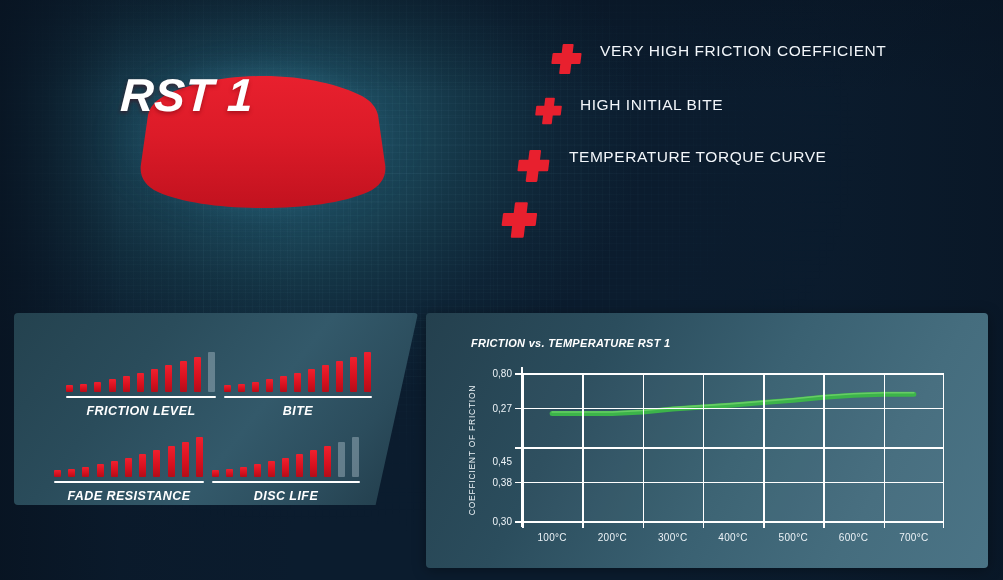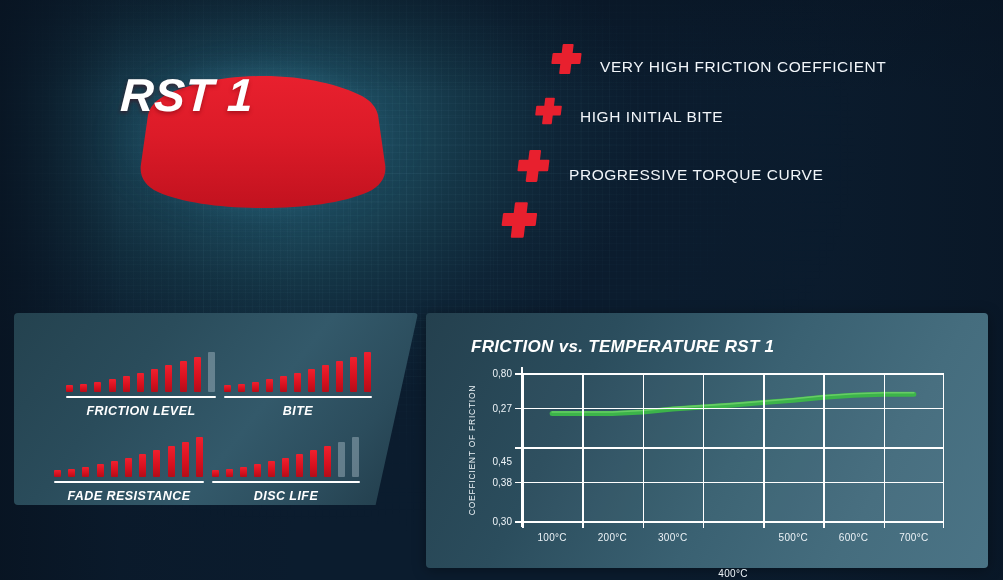--- a/index.html
+++ b/index.html
@@ -49,21 +49,21 @@
   #logo-text{
     position:absolute; left:0; top:0; width:250px; height:145px;
     display:flex; align-items:center; justify-content:center;
     font-size:46px; font-weight:bold; font-style:italic; letter-spacing:.5px;
     color:#ffffff; text-shadow:0 2px 4px rgba(90,0,10,.45);
     transform:skewX(-3deg); padding-left:4px;
   }
 
   
   #features{ position:absolute; left:500px; top:26px; width:480px; height:220px; }
-  .feature-row{ display:flex; align-items:flex-end; position:absolute; }
+  .feature-row{ display:flex; align-items:flex-start; position:absolute; }
   .plus-icon{ flex:none; }
   .plus-icon svg{ display:block; }
   .feature-label{
     color:#f2f6fa; font-size:15.5px; letter-spacing:.55px; white-space:nowrap;
   }
   .f0{ left:50px;  top:16px;  }
   .f1{ left:34px;  top:70px;  }
   .f2{ left:16px;  top:122px; }
   .f3{ left:0px;   top:174px; }
   .f0 .feature-label{ margin-left:16px; font-size:15.5px; }
@@ -93,21 +93,21 @@
   }
 
   #panel-chart{
     position:absolute; left:426px; top:313px; width:562px; height:255px;
     background:linear-gradient(118deg,#24404e 0%,#2b4d5d 28%,#3a6172 55%,#456d7e 78%,#4b7486 100%);
     border-radius:4px;
     box-shadow:0 2px 14px rgba(0,0,0,.35);
   }
   #chart-title{
     position:absolute; left:45px; top:24px;
-    color:#ffffff; font-size:17px; font-weight:bold; font-style:italic; letter-spacing:.3px;
+    color:#ffffff; font-size:11px; font-weight:bold; font-style:italic; letter-spacing:.3px;
   }
   #chart-ylabel{
     position:absolute; left:38px; top:57px; width:16px; height:160px;
     display:flex; align-items:center; justify-content:center;
   }
   #chart-ylabel span{
     transform:rotate(-90deg); white-space:nowrap;
     color:#eef4f8; font-size:8.5px; letter-spacing:.75px;
   }
   #plot{ position:absolute; left:96px; top:60px; width:422px; height:148px; }
@@ -189,21 +189,21 @@
 
   <div class="feature-row f2">
     <span class="plus-icon">
       <svg width="36" height="36" viewBox="0 0 34 34">
           <g transform="skewX(-7)">
             <rect x="13" y="2" width="11" height="30" rx="1" fill="#e8202e"></rect>
             <rect x="4" y="11" width="29" height="11" rx="1" fill="#e8202e"></rect>
           </g>
         </svg>
     </span>
-    <span class="feature-label">PROGRESSIVE TORQUE CURVE</span>
+    <span class="feature-label">TEMPERATURE TORQUE CURVE</span>
   </div>
 
   <div class="feature-row f3">
     <span class="plus-icon">
       <svg width="40" height="40" viewBox="0 0 34 34">
           <g transform="skewX(-7)">
             <rect x="13" y="2" width="11" height="30" rx="1" fill="#e8202e"></rect>
             <rect x="4" y="11" width="29" height="11" rx="1" fill="#e8202e"></rect>
           </g>
         </svg>
@@ -358,18 +358,18 @@
       <div class="xtick" style="left: 241.143px;"></div>
       <div class="gridline-v" style="left: 301.429px;"></div>
       <div class="xtick" style="left: 301.429px;"></div>
       <div class="gridline-v" style="left: 361.714px;"></div>
       <div class="xtick" style="left: 361.714px;"></div>
       <div class="gridline-v" style="left: 420.5px;"></div>
       <div class="xtick" style="left: 420.5px;"></div>
       <div class="xlab" style="left: 30.1429px;">100°C</div>
       <div class="xlab" style="left: 90.4286px;">200°C</div>
       <div class="xlab" style="left: 150.714px;">300°C</div>
-      <div class="xlab" style="left: 211px; margin-top: 36px;">400°C</div>
+      <div class="xlab" style="left: 211px;">400°C</div>
       <div class="xlab" style="left: 271.286px;">500°C</div>
       <div class="xlab" style="left: 331.571px;">600°C</div>
       <div class="xlab" style="left: 391.857px;">700°C</div>
     </div>
 </div>
 
 </body></html>

